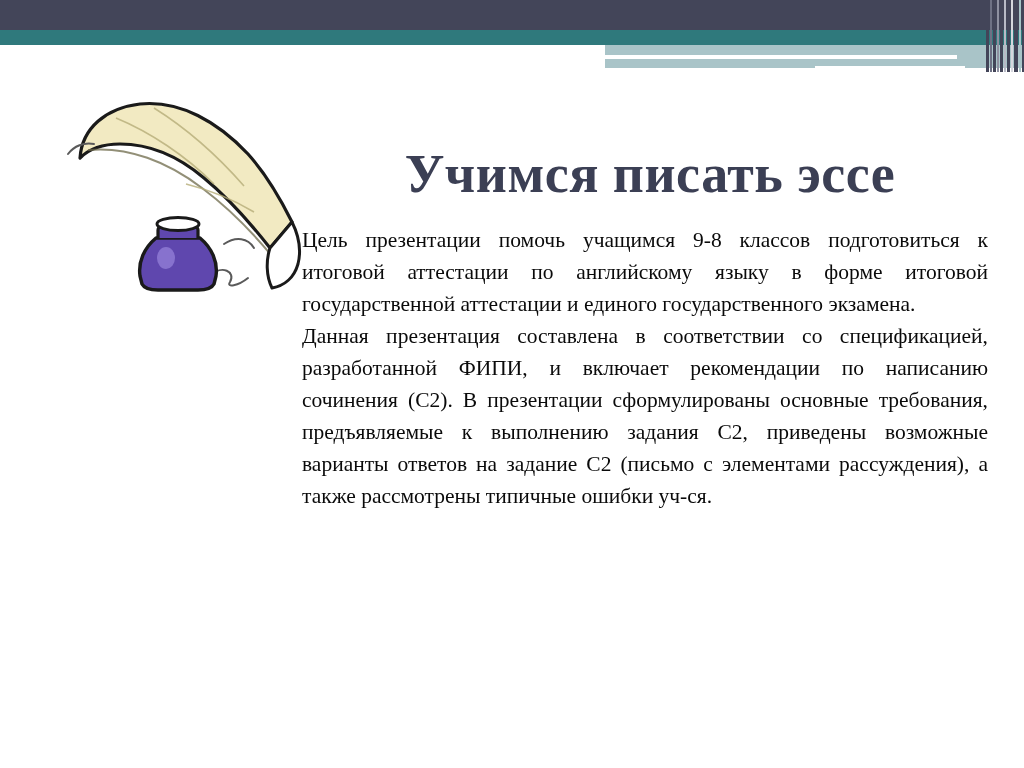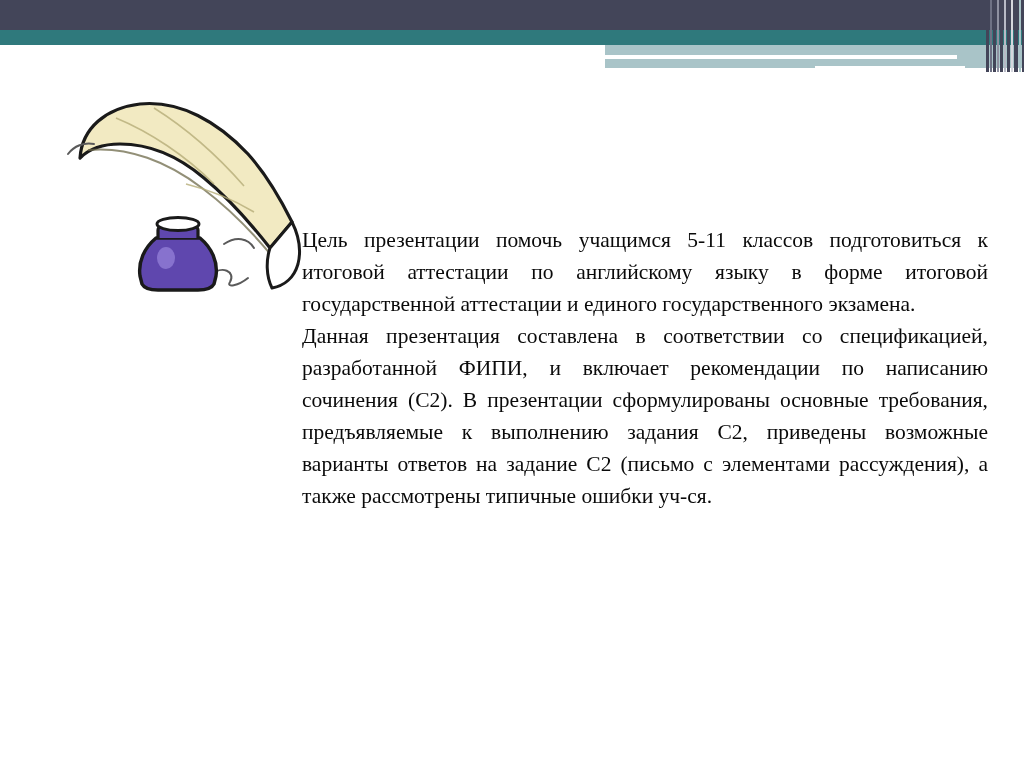--- a/index.html
+++ b/index.html
@@ -203,19 +203,20 @@
                C160,174 154,160 142,150 Z" fill="#5F47AE" stroke="#1A1A1A" stroke-width="3.4" stroke-linejoin="round"></path>
 
       <ellipse cx="108" cy="170" rx="9" ry="11" fill="#8E7AD4" opacity="0.85"></ellipse>
 
       <path d="M100,150 L100,142 C100,138 108,135 120,135 C132,135 140,138 140,142 L140,150" fill="#5F47AE" stroke="#1A1A1A" stroke-width="3.2" stroke-linejoin="round"></path>
 
       <ellipse cx="120" cy="136" rx="21" ry="6.5" fill="#FFFFFF" stroke="#1A1A1A" stroke-width="3"></ellipse>
     </svg>
   </div>
 
+  <div class="title">Учимся писать эссе</div>
 
   <div class="body-block">
-    <p class="para">Цель презентации помочь учащимся 5-11 классов подготовиться к итоговой аттестации по английскому языку в форме итоговой государственной аттестации и единого государственного экзамена.</p>
+    <p class="para">Цель презентации помочь учащимся 9-8 классов подготовиться к итоговой аттестации по английскому языку в форме итоговой государственной аттестации и единого государственного экзамена.</p>
     <p class="para">Данная презентация составлена в соответствии со спецификацией, разработанной ФИПИ, и включает рекомендации по написанию сочинения (С2). В презентации сформулированы основные требования, предъявляемые к выполнению задания С2, приведены возможные варианты ответов на задание С2 (письмо с элементами рассуждения), а также рассмотрены типичные ошибки уч-ся.</p>
   </div>
 
 </div>
 
 </body></html>

